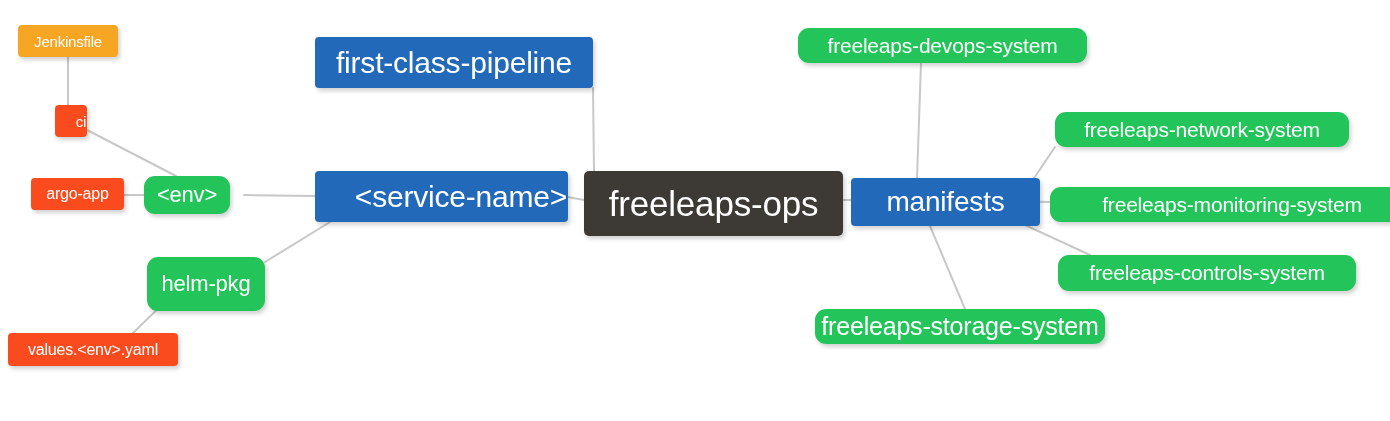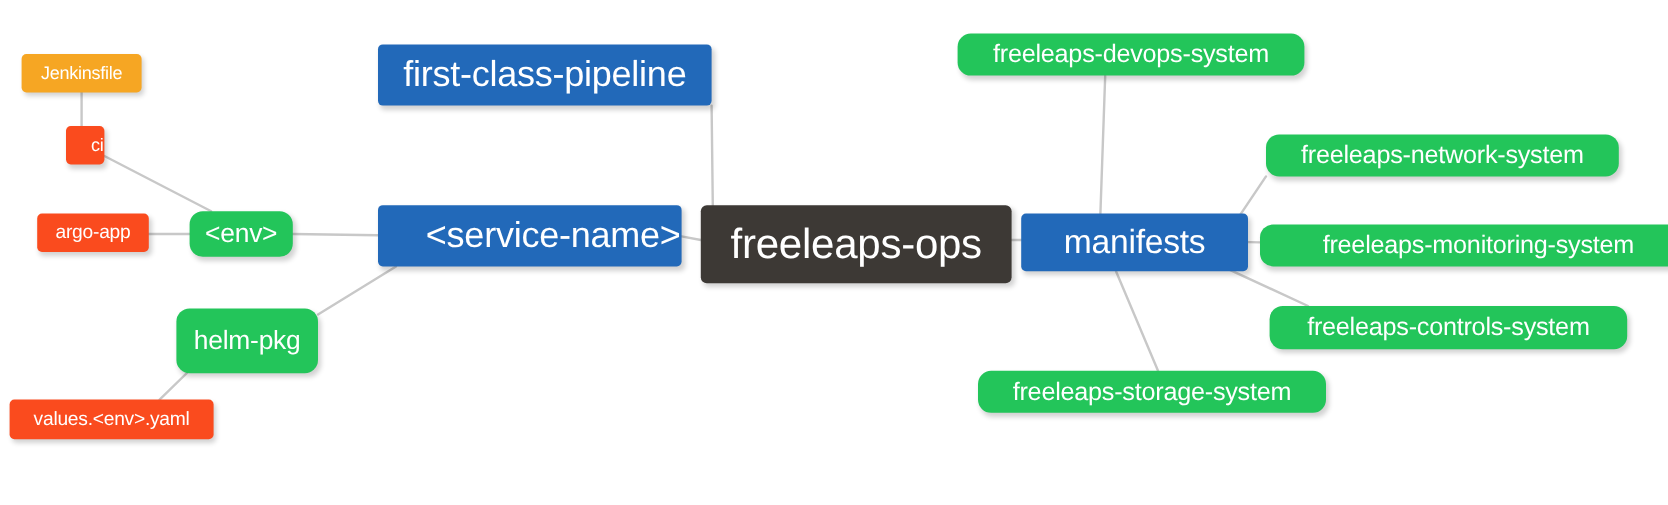--- a/index.html
+++ b/index.html
@@ -36,21 +36,21 @@
     border-radius: 4px;
     white-space: nowrap;
     letter-spacing: -0.2px;
     box-shadow: 2px 3px 4px rgba(0,0,0,0.18);
     cursor: pointer;
     user-select: none;
   }
   .n-root      { background: #3d3935; font-size: 35px; border-radius: 5px; }
   .n-blue      { background: #2269b9; }
   .n-green     { background: #23c55a; border-radius: 11px; }
-  .n-orange    { background: #f6a623; margin-top: 20px; }
+  .n-orange    { background: #f6a623; }
   .n-red       { background: #fa4b1e; }
 </style>
 </head>
 <body>
 
 <div id="mindmap">
   <svg id="edges" viewBox="0 0 1390 421" xmlns="http://www.w3.org/2000/svg">
       <line x1="584" y1="200" x2="568" y2="197" stroke="#c8c8c8" stroke-width="2" stroke-linecap="round"></line>
       <line x1="594" y1="171" x2="593" y2="88" stroke="#c8c8c8" stroke-width="2" stroke-linecap="round"></line>
       <line x1="843" y1="200" x2="851" y2="200" stroke="#c8c8c8" stroke-width="2" stroke-linecap="round"></line>
@@ -72,21 +72,21 @@
       </div>
       <div class="node n-blue" style="left: 315px; top: 171px; width: 253px; height: 51px; font-size: 30px; background: rgb(34, 105, 185); padding-left: 39px;">
         <span>&lt;service-name&gt;</span>
       </div>
       <div class="node n-blue" style="left: 315px; top: 37px; width: 278px; height: 51px; font-size: 30px; background: rgb(34, 105, 185);">
         <span>first-class-pipeline</span>
       </div>
       <div class="node n-blue" style="left: 851px; top: 178px; width: 189px; height: 48px; font-size: 28px; background: rgb(34, 105, 185);">
         <span>manifests</span>
       </div>
-      <div class="node n-green" style="left: 158px; top: 176px; width: 86px; height: 38px; font-size: 22px; background: rgb(35, 197, 90);">
+      <div class="node n-green" style="left: 144px; top: 176px; width: 86px; height: 38px; font-size: 22px; background: rgb(35, 197, 90);">
         <span>&lt;env&gt;</span>
       </div>
       <div class="node n-green" style="left: 147px; top: 257px; width: 118px; height: 54px; font-size: 22px; background: rgb(35, 197, 90);">
         <span>helm-pkg</span>
       </div>
       <div class="node n-orange" style="left: 18px; top: 25px; width: 100px; height: 32px; font-size: 15px; background: rgb(246, 166, 35);">
         <span>Jenkinsfile</span>
       </div>
       <div class="node n-red" style="left: 55px; top: 105px; width: 32px; height: 32px; font-size: 15px; background: rgb(250, 75, 30); padding-left: 20px;">
         <span>ci</span>
@@ -102,17 +102,17 @@
       </div>
       <div class="node n-green" style="left: 1055px; top: 112px; width: 294px; height: 35px; font-size: 21px; background: rgb(35, 197, 90);">
         <span>freeleaps-network-system</span>
       </div>
       <div class="node n-green" style="left: 1050px; top: 187px; width: 364px; height: 35px; font-size: 21px; background: rgb(35, 197, 90);">
         <span>freeleaps-monitoring-system</span>
       </div>
       <div class="node n-green" style="left: 1058px; top: 255px; width: 298px; height: 36px; font-size: 21px; background: rgb(35, 197, 90);">
         <span>freeleaps-controls-system</span>
       </div>
-      <div class="node n-green" style="left: 815px; top: 309px; width: 290px; height: 35px; font-size: 21px; background: rgb(35, 197, 90);">
+      <div class="node n-green" style="left: 815px; top: 309px; width: 290px; height: 35px; font-size: 25px; background: rgb(35, 197, 90);">
         <span>freeleaps-storage-system</span>
       </div>
     </div>
 </div>
 
 </body></html>

